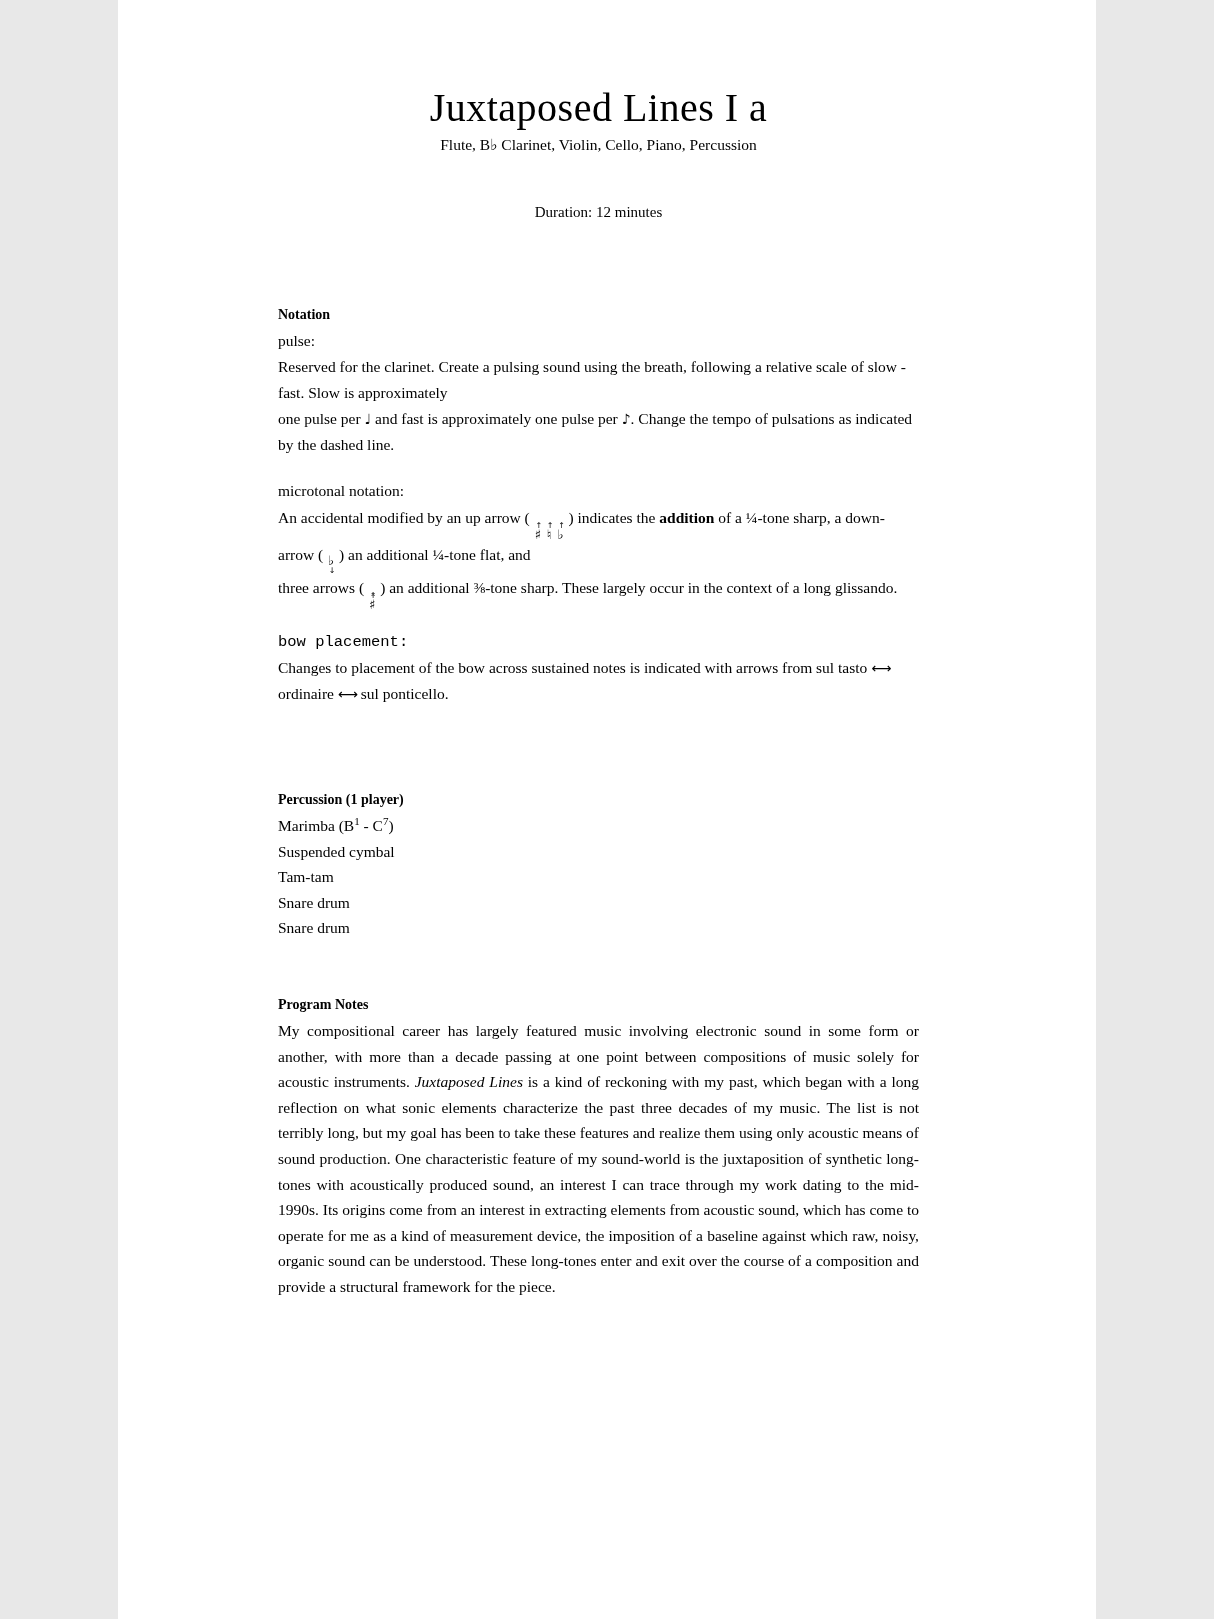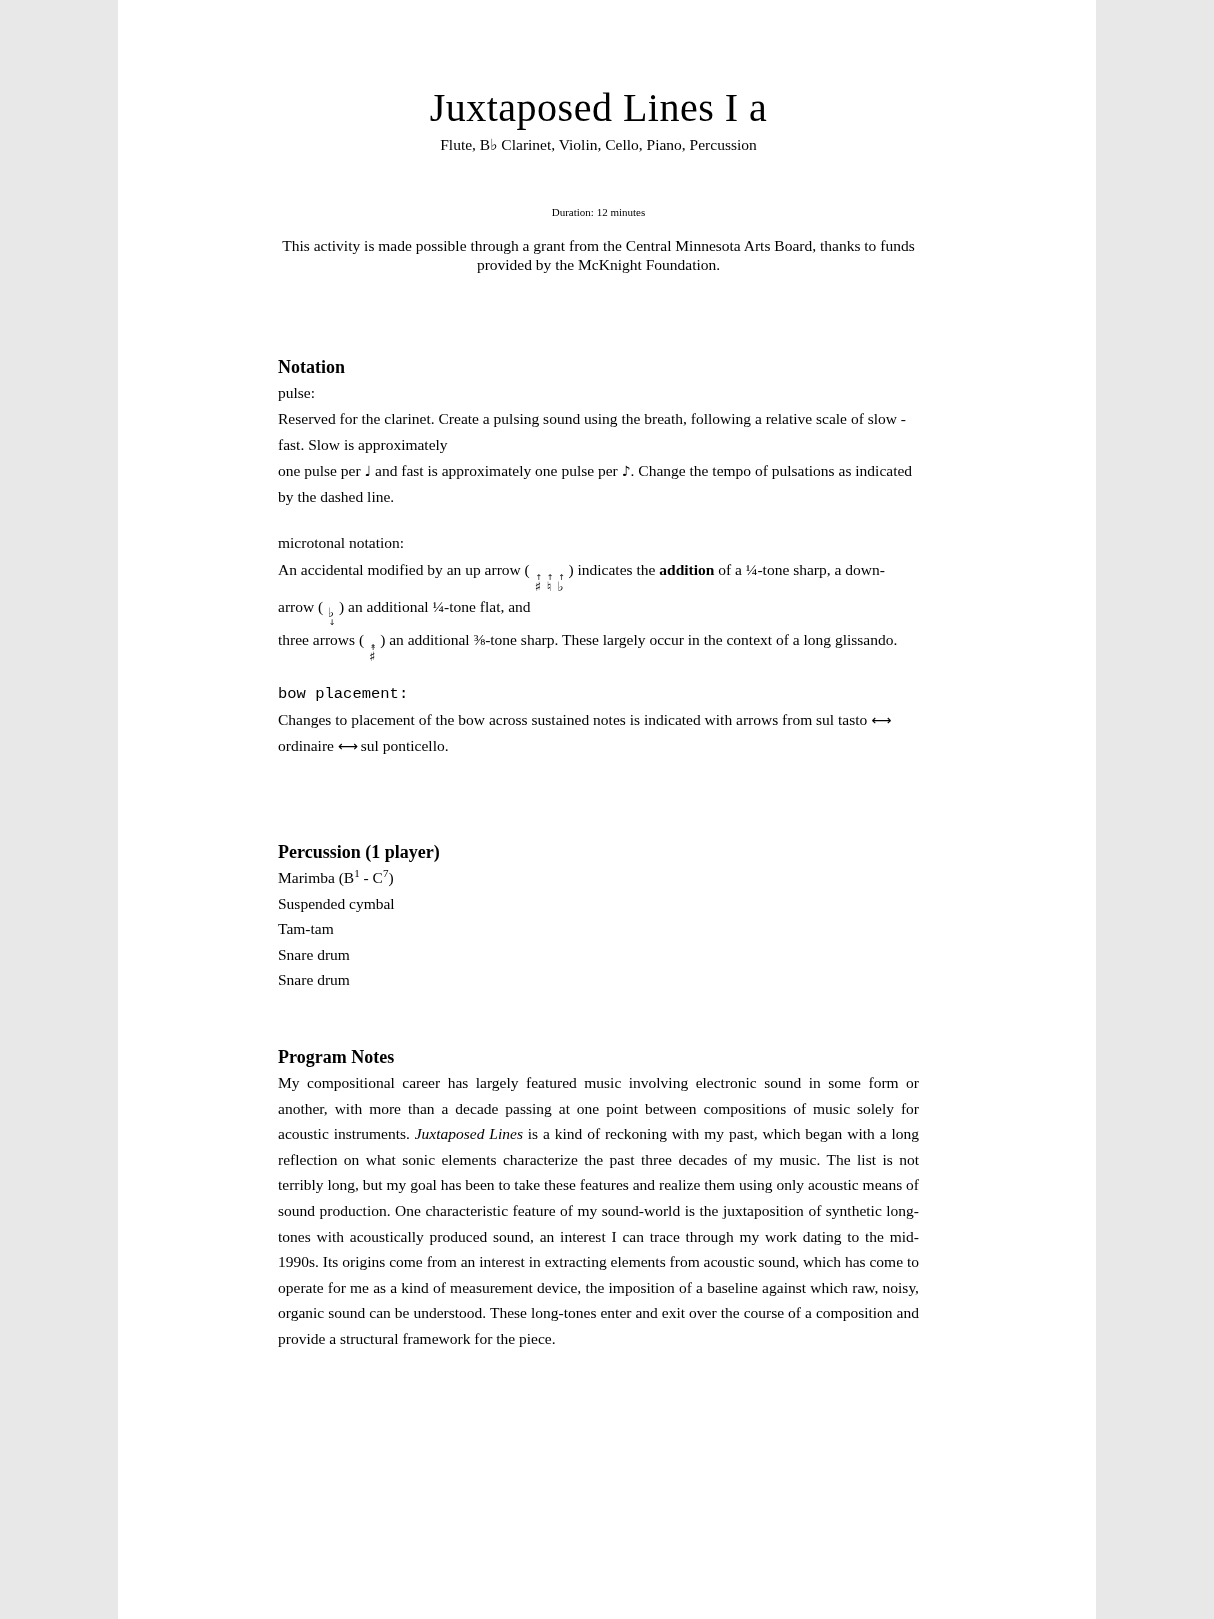--- a/index.html
+++ b/index.html
@@ -8,23 +8,23 @@
     font-family:"Liberation Serif", serif;color:#000;position:relative;
     box-sizing:border-box;overflow:hidden;
   }
   .content{padding:0 177px 0 160px;}
   .center{text-align:center;}
   h1.title{
     font-size:40px;font-weight:normal;line-height:44px;
     margin:86px 0 0 0;text-align:center;letter-spacing:0.5px;
   }
   .subtitle{font-size:15.5px;line-height:19px;margin-top:5px;}
-  .duration{font-size:11px;line-height:19px;margin-top:49px;}
+  .duration{font-size:15px;line-height:19px;margin-top:49px;}
   .grant{font-size:15.5px;line-height:19px;margin-top:14px;}
-  .sec-heading{font-size:18px;font-weight:bold;line-height:26px;margin:0;}
+  .sec-heading{font-size:14px;font-weight:bold;line-height:26px;margin:0;}
   .sec-notation{margin-top:80px;}
   .label{font-size:15.5px;line-height:26px;margin:0;}
   .para{font-size:15.5px;line-height:26px;margin:0;}
   .para-micro{line-height:28px;}
   .mt-label{margin-top:20px;}
   .mt-bow{margin-top:18px;font-family:Liberation Mono, monospace;}
   .sec-percussion{margin-top:80px;}
   .sec-program{margin-top:51px;}
   .program-para{font-size:15.5px;line-height:25.6px;text-align:justify;margin:0;}
   .perc-line{font-size:15.5px;line-height:25.6px;}
@@ -43,21 +43,20 @@
 </head>
 <body>
 
 <div class="page">
   <div class="content">
 
     <h1 class="title">Juxtaposed Lines I a</h1>
     <div class="subtitle center">Flute, B♭ Clarinet, Violin, Cello, Piano, Percussion</div>
 
     <div class="duration center">Duration: 12 minutes</div>
-    <div class="grant center">This activity is made possible through a grant from the Central Minnesota Arts Board, thanks to funds provided by the McKnight Foundation.</div>
 
     <section class="sec-notation">
       <div class="sec-heading">Notation</div>
       <p class="label">pulse:</p>
       <p class="para"><span>Reserved for the clarinet. Create a pulsing sound using the breath, following a relative scale of slow - fast. Slow is approximately</span><br><span>one pulse per </span><span class="note">♩</span><span> and fast is approximately one pulse per </span><span class="note">♪</span><span>. Change the tempo of pulsations as indicated by the dashed line.</span></p>
       <p class="label mt-label">microtonal notation:</p>
       <p class="para para-micro"><span>An accidental modified by an up arrow ( </span><span class="acc">
             <span class="acc-a">↑</span>
             <span class="acc-g">♯</span>
           </span><span> </span><span class="acc">

